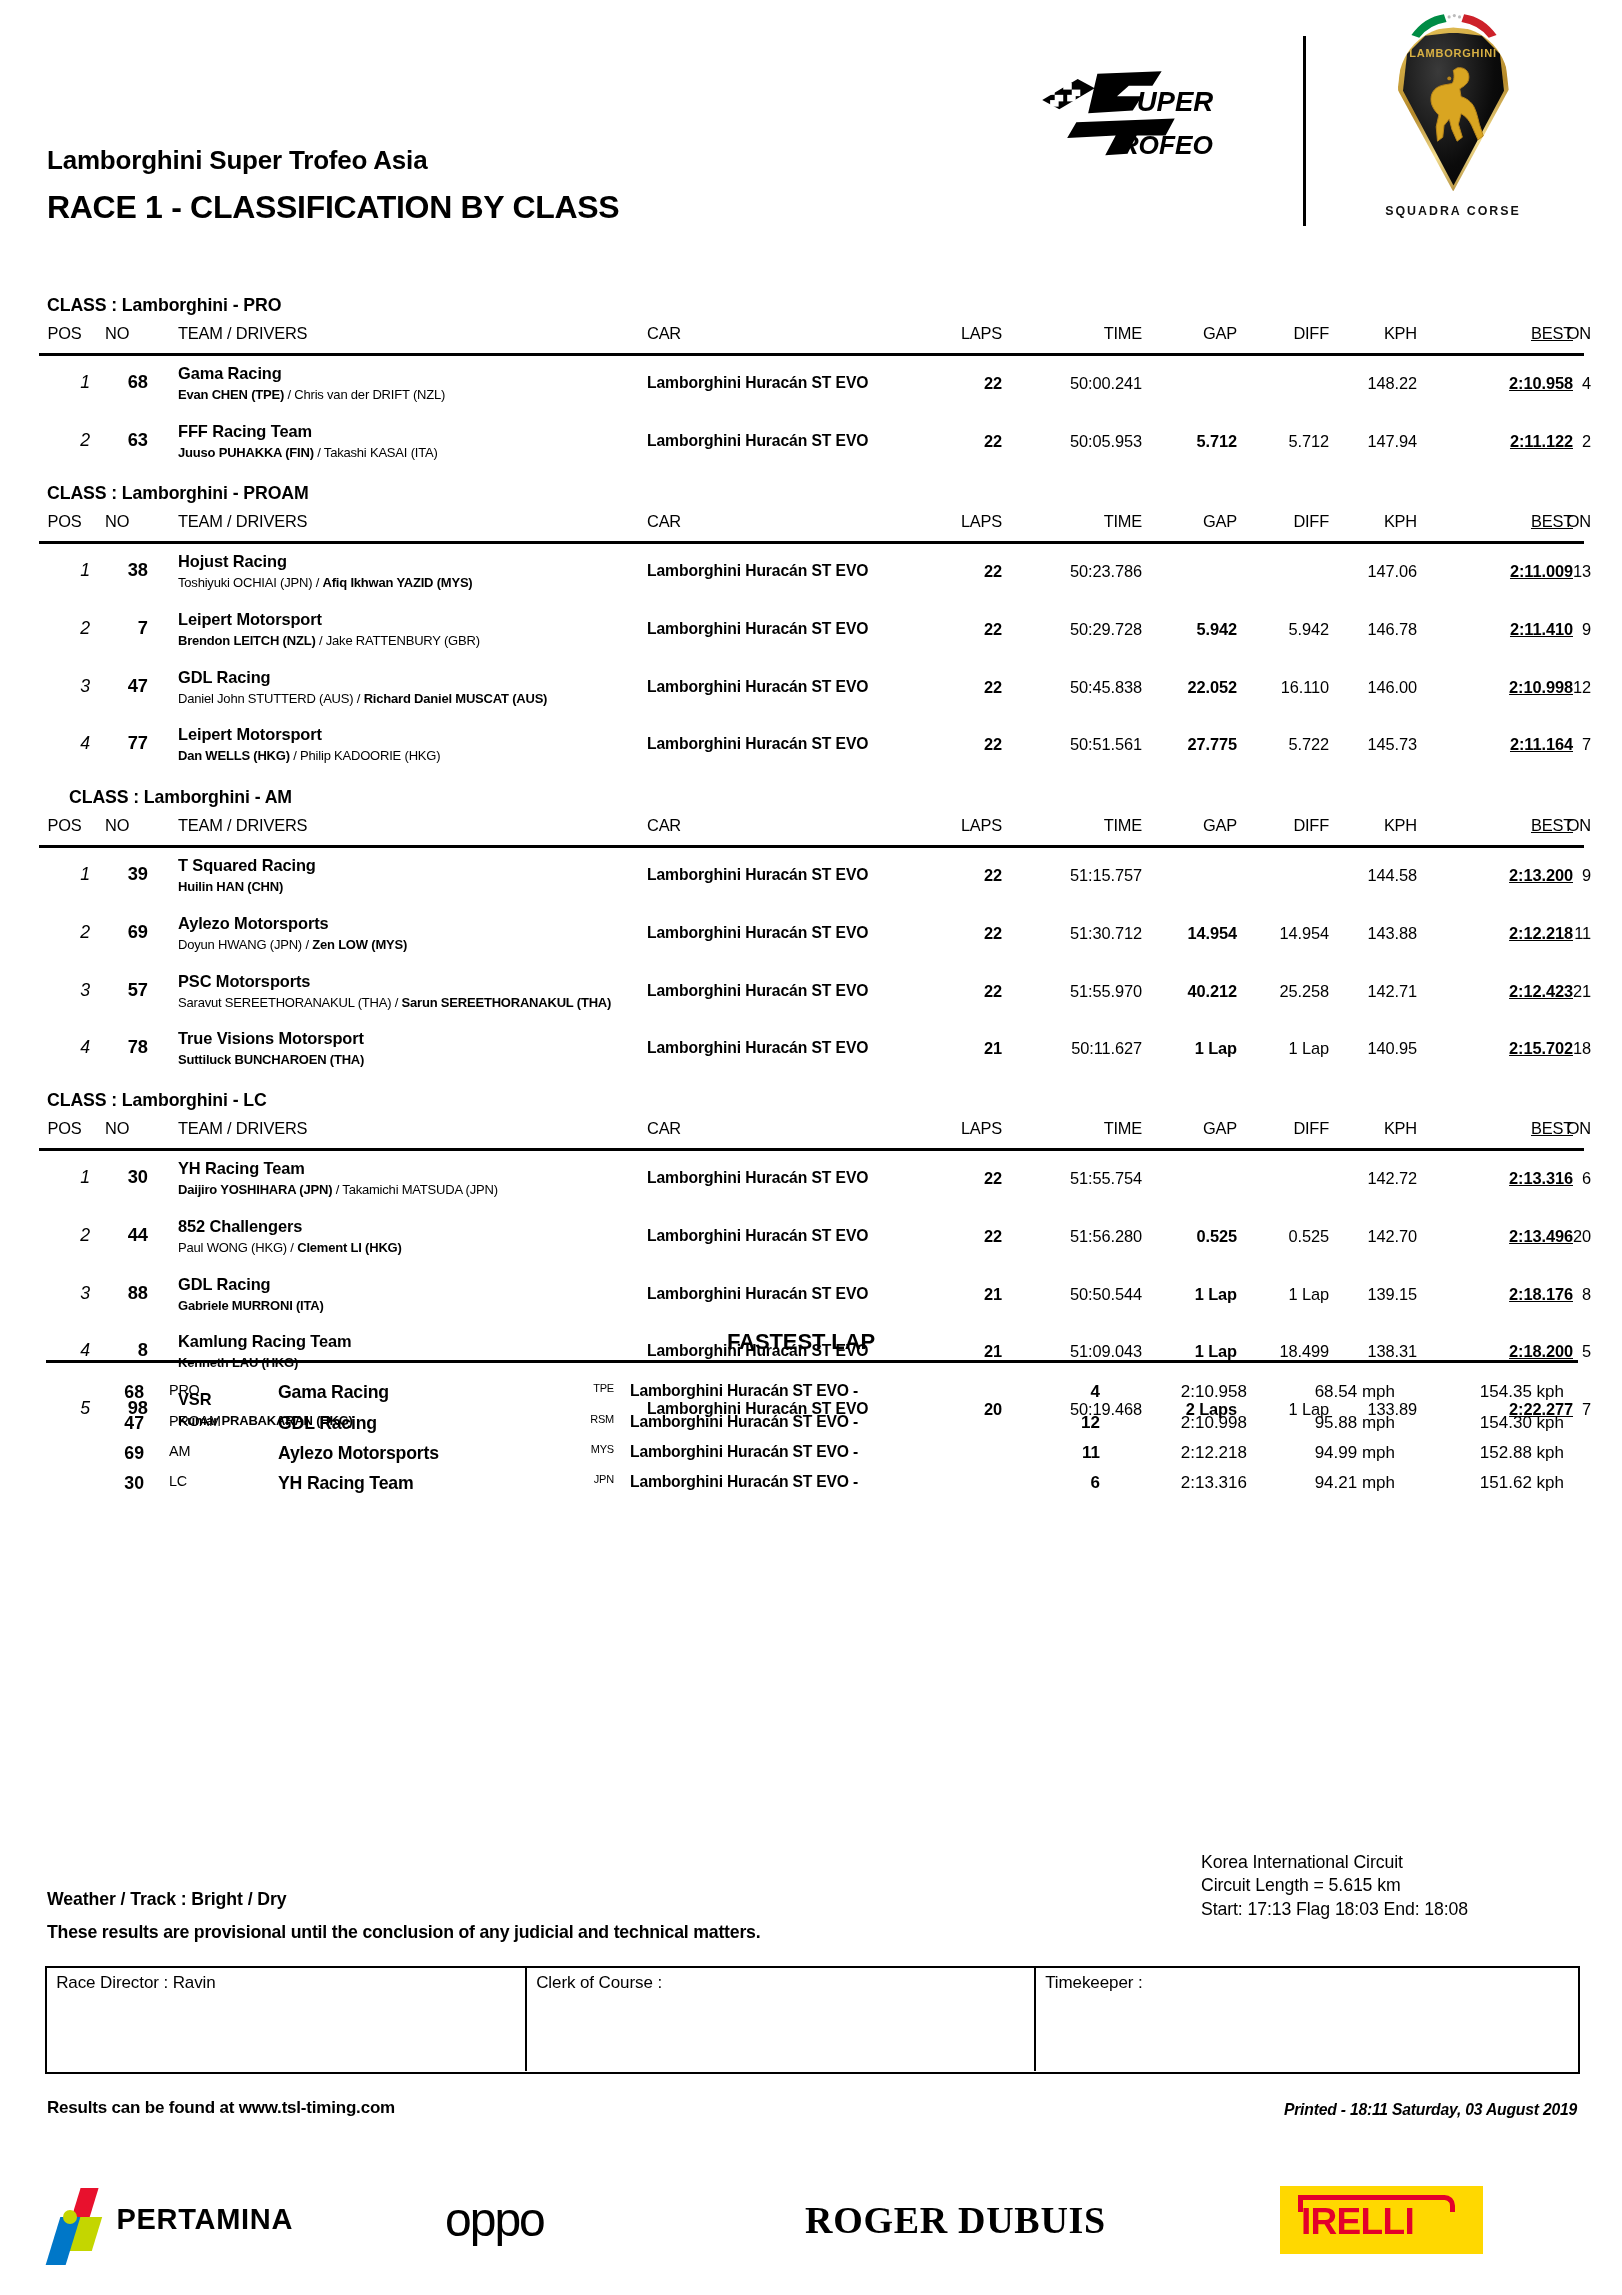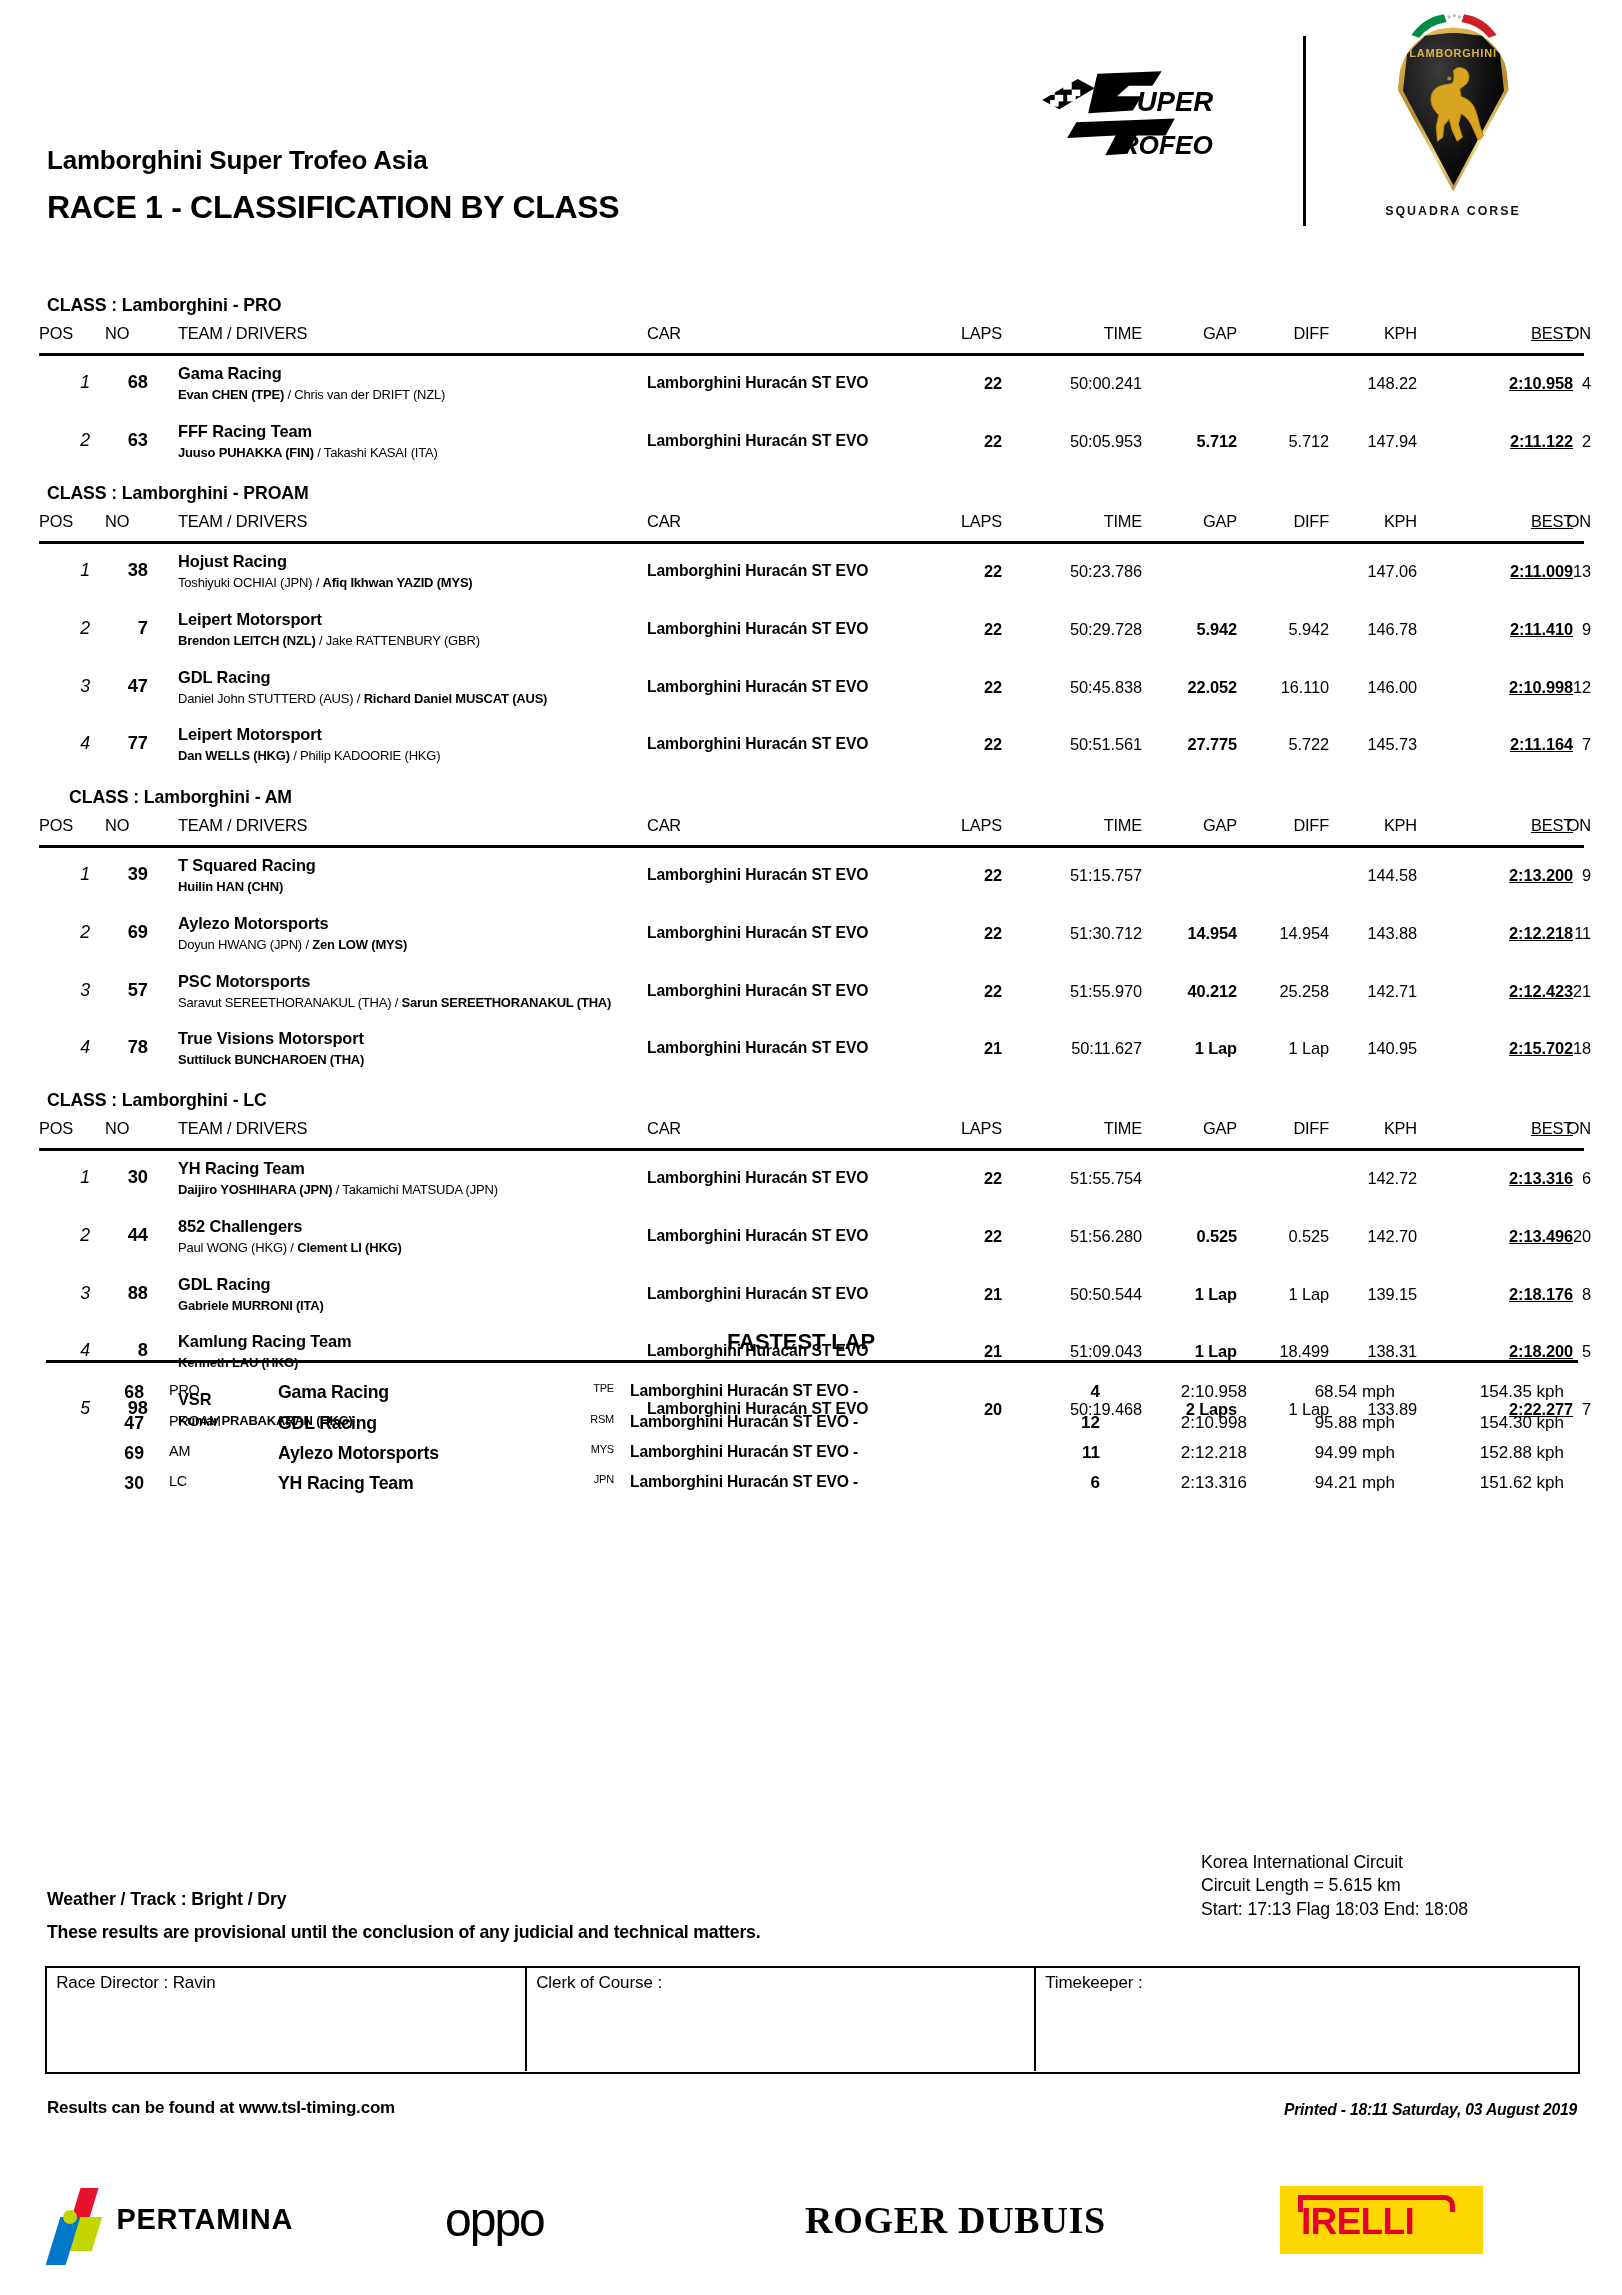--- a/index.html
+++ b/index.html
@@ -56,21 +56,21 @@
   .class-section { position:absolute; left:0; width:1623px; }
   .class-title {
     position:absolute; left:47px; font-size:17.7px; font-weight:bold; letter-spacing:-0.1px;
   }
   .col-head {
     position:absolute; font-size:16.4px; font-weight:normal; letter-spacing:-0.2px;
   }
   .hrule { position:absolute; height:2.6px; background:#000; }
 
   
-  .c-pos   { left:39px;  width:51px;  text-align:left; }
+  .c-pos   { left:39px;  width:51px;  text-align:center; }
   .c-no    { left:105px; width:43px;  text-align:left; }
   .c-team  { left:178px; }
   .c-car   { left:647px; }
   .c-laps  { left:943px; width:59px; text-align:right; }
   .c-time  { left:1034px; width:108px; text-align:right; }
   .c-gap   { left:1152px; width:85px; text-align:right; }
   .c-diff  { left:1247px; width:82px; text-align:right; }
   .c-kph   { left:1335px; width:82px; text-align:right; }
   .c-best  { left:1472px; width:101px; text-align:right;text-decoration:underline; }
   .c-on    { left:1532px; width:59px;  text-align:right; }

